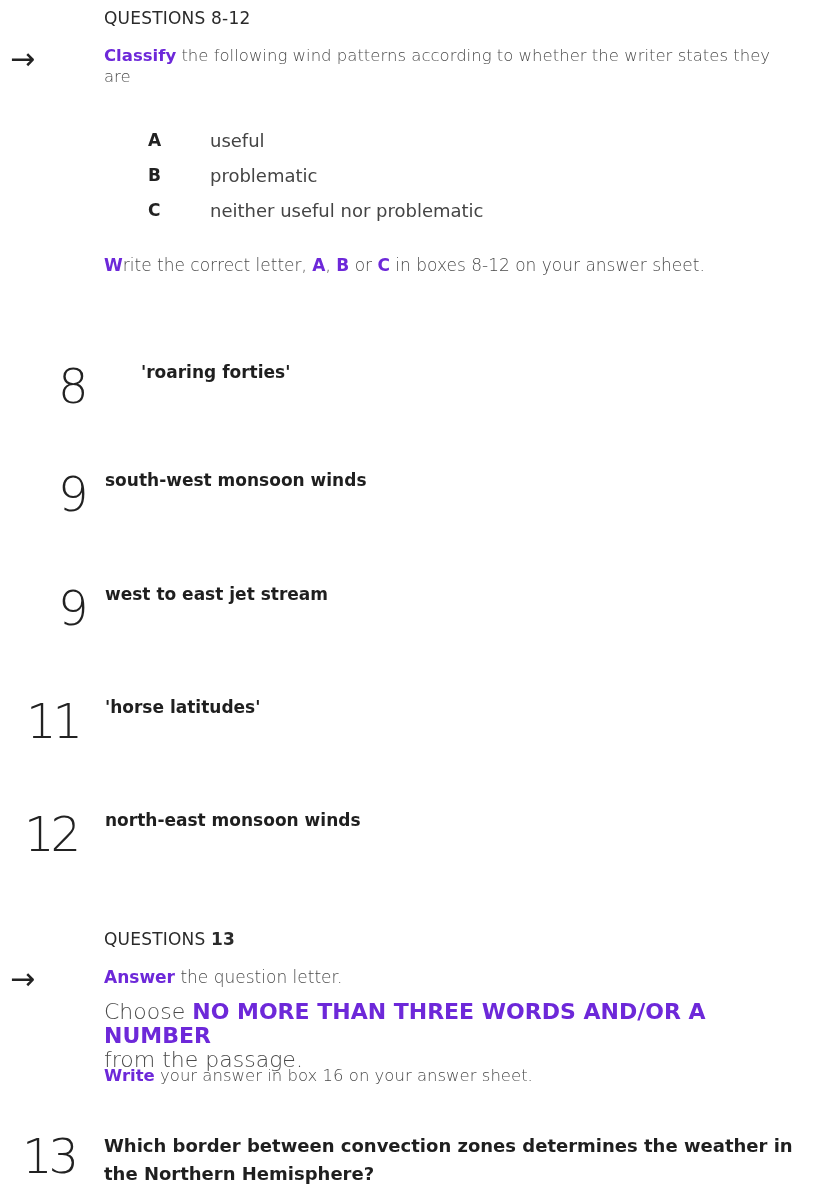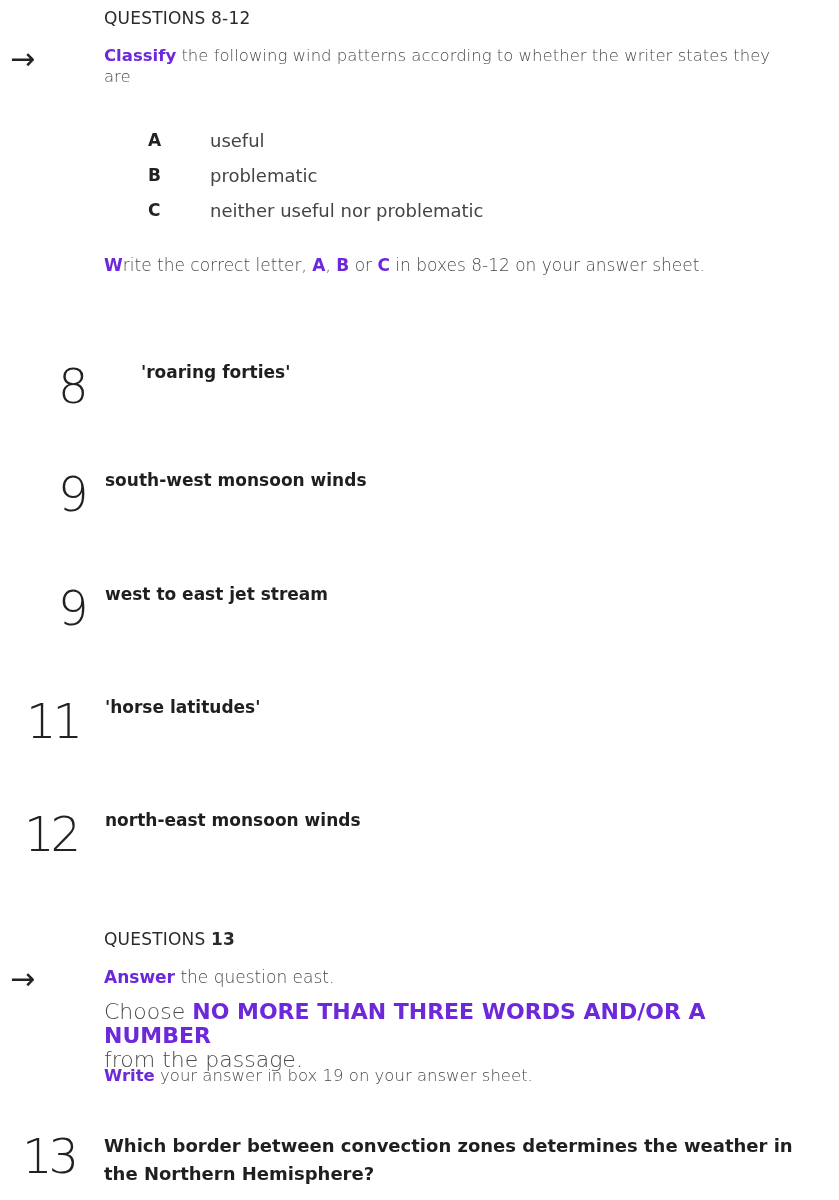--- a/index.html
+++ b/index.html
@@ -68,28 +68,28 @@
   <span class="qtext abs" style="left:81px; top:0; white-space:nowrap;">north-east monsoon winds</span>
 </div>
 
 <div class="abs heading" style="left:104px; top:929px;">
   <span>QUESTIONS </span><b>13</b>
 </div>
 
 <div class="abs arrow" style="left:10px; top:964px;">→</div>
 
 <div class="abs instr" style="left:104px; top:967px; white-space:nowrap; font-size:17px;">
-  <b>Answer</b><span> the question east.</span>
+  <b>Answer</b><span> the question letter.</span>
 </div>
 
 <div class="abs instr" style="left:104px; top:1000px; width:700px; font-size:22px; line-height:24px;">
   <span>Choose </span><b>NO MORE THAN THREE WORDS AND/OR A NUMBER</b><br>
   <span>from the passage.</span>
 </div>
 
 <div class="abs instr" style="left:104px; top:1065px; white-space:nowrap; font-size:16.5px;">
-  <b>Write</b><span> your answer in box 19 on your answer sheet.</span>
+  <b>Write</b><span> your answer in box 16 on your answer sheet.</span>
 </div>
 
 <div class="abs" style="left:22px; top:1132px;">
   <span class="qnum abs" style="left:0; top:0;">13</span>
   <span class="q13text abs" style="left:82px; top:0;">Which border between convection zones determines the weather in the Northern Hemisphere?</span>
 </div>
 
 </body></html>

